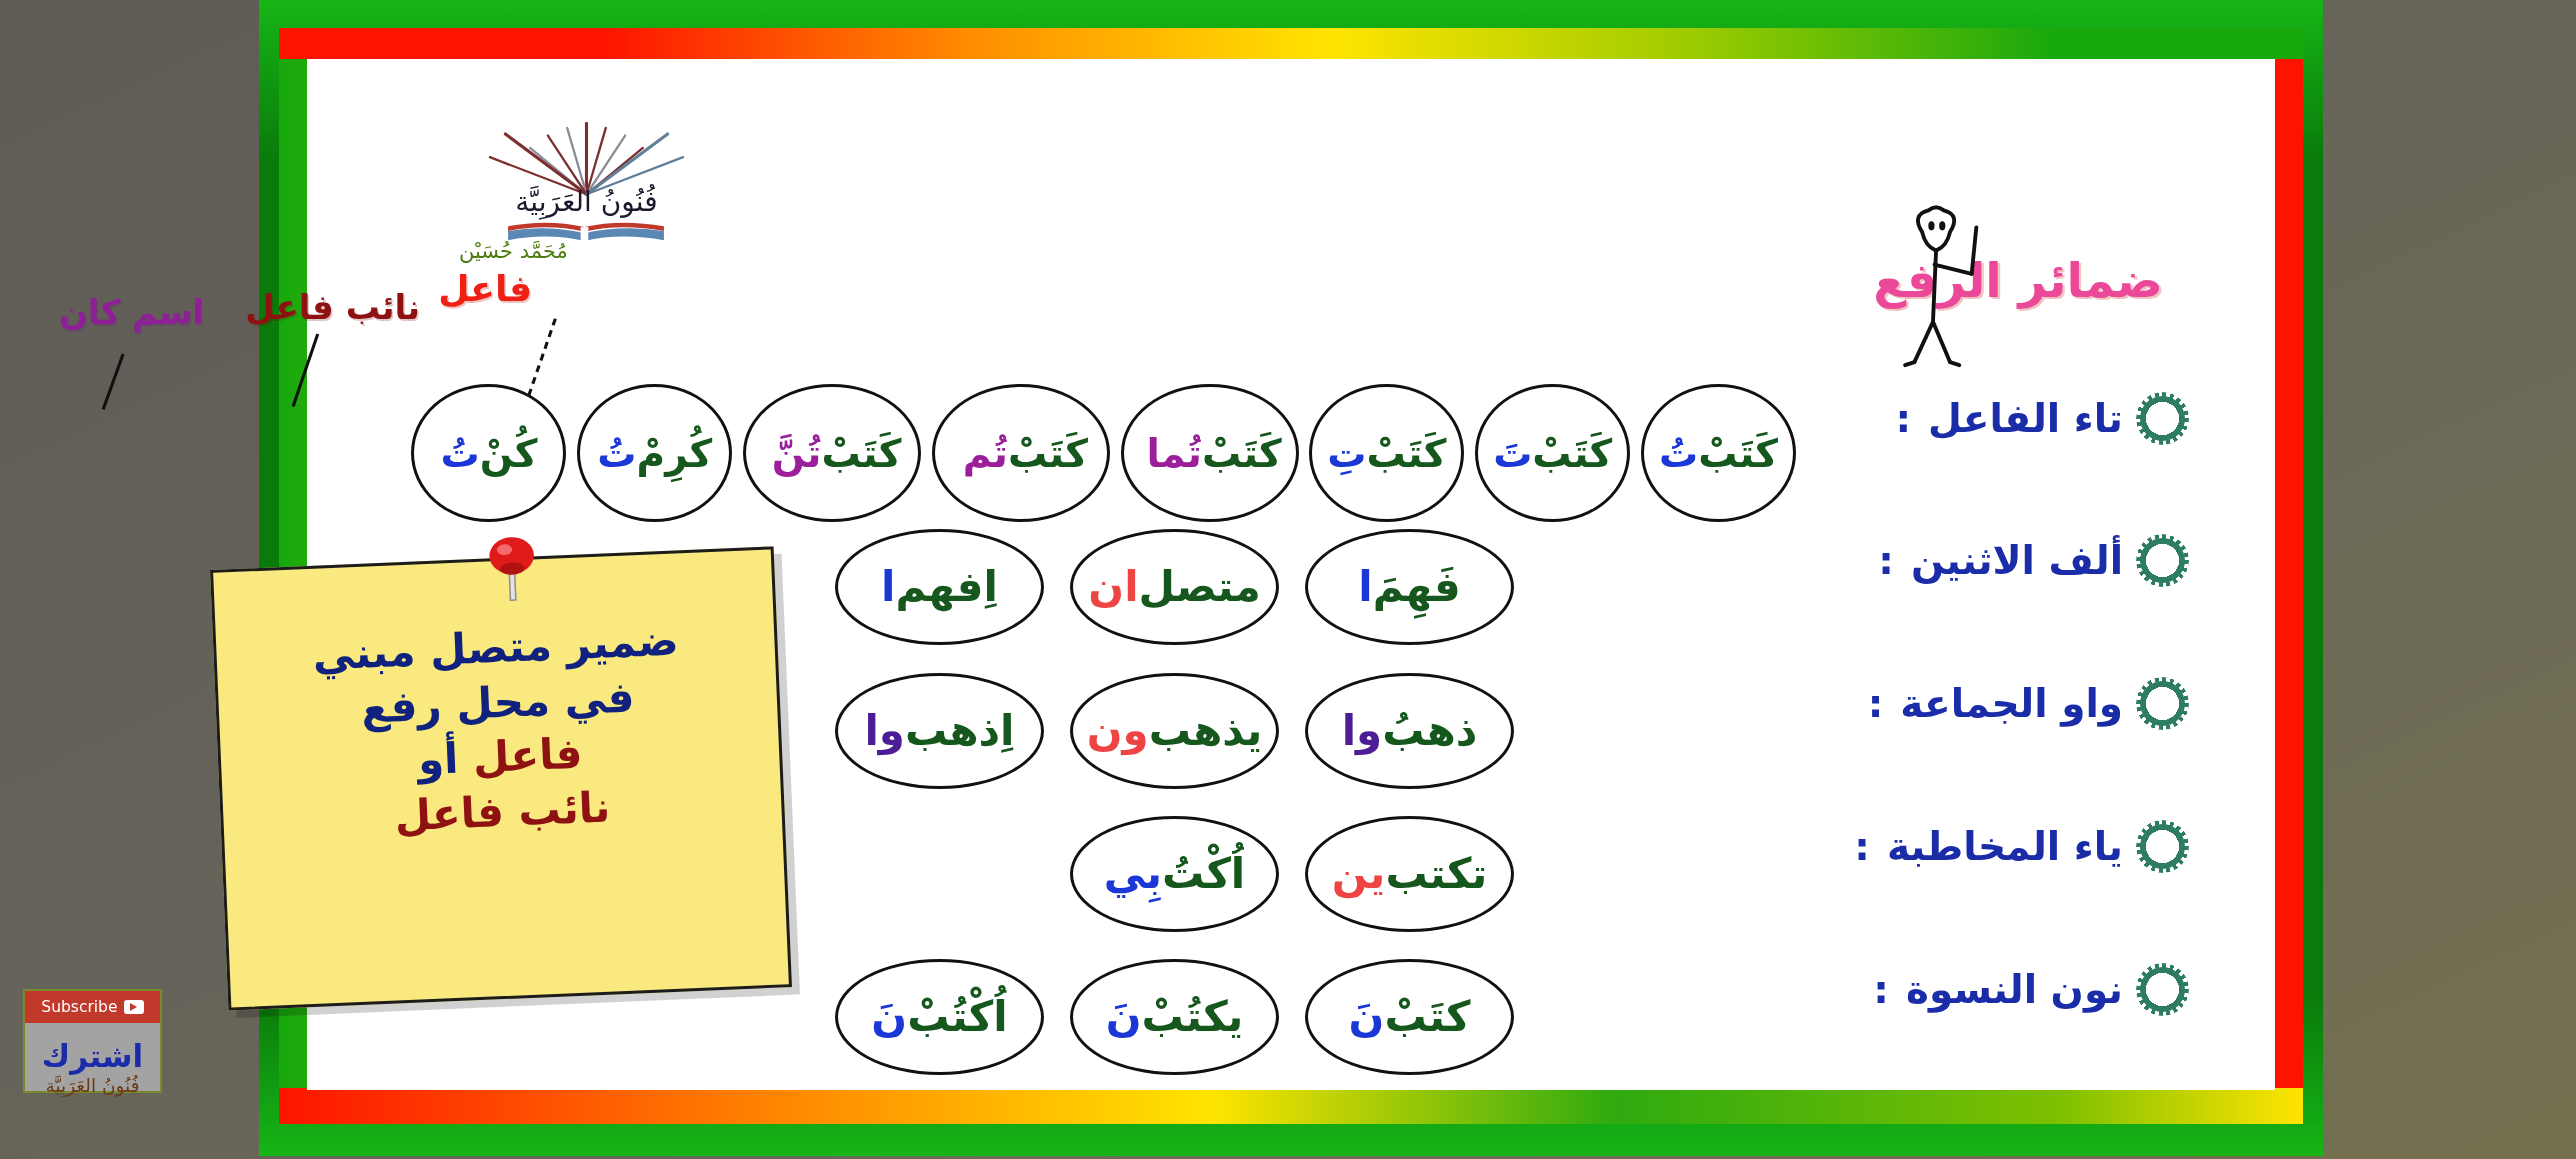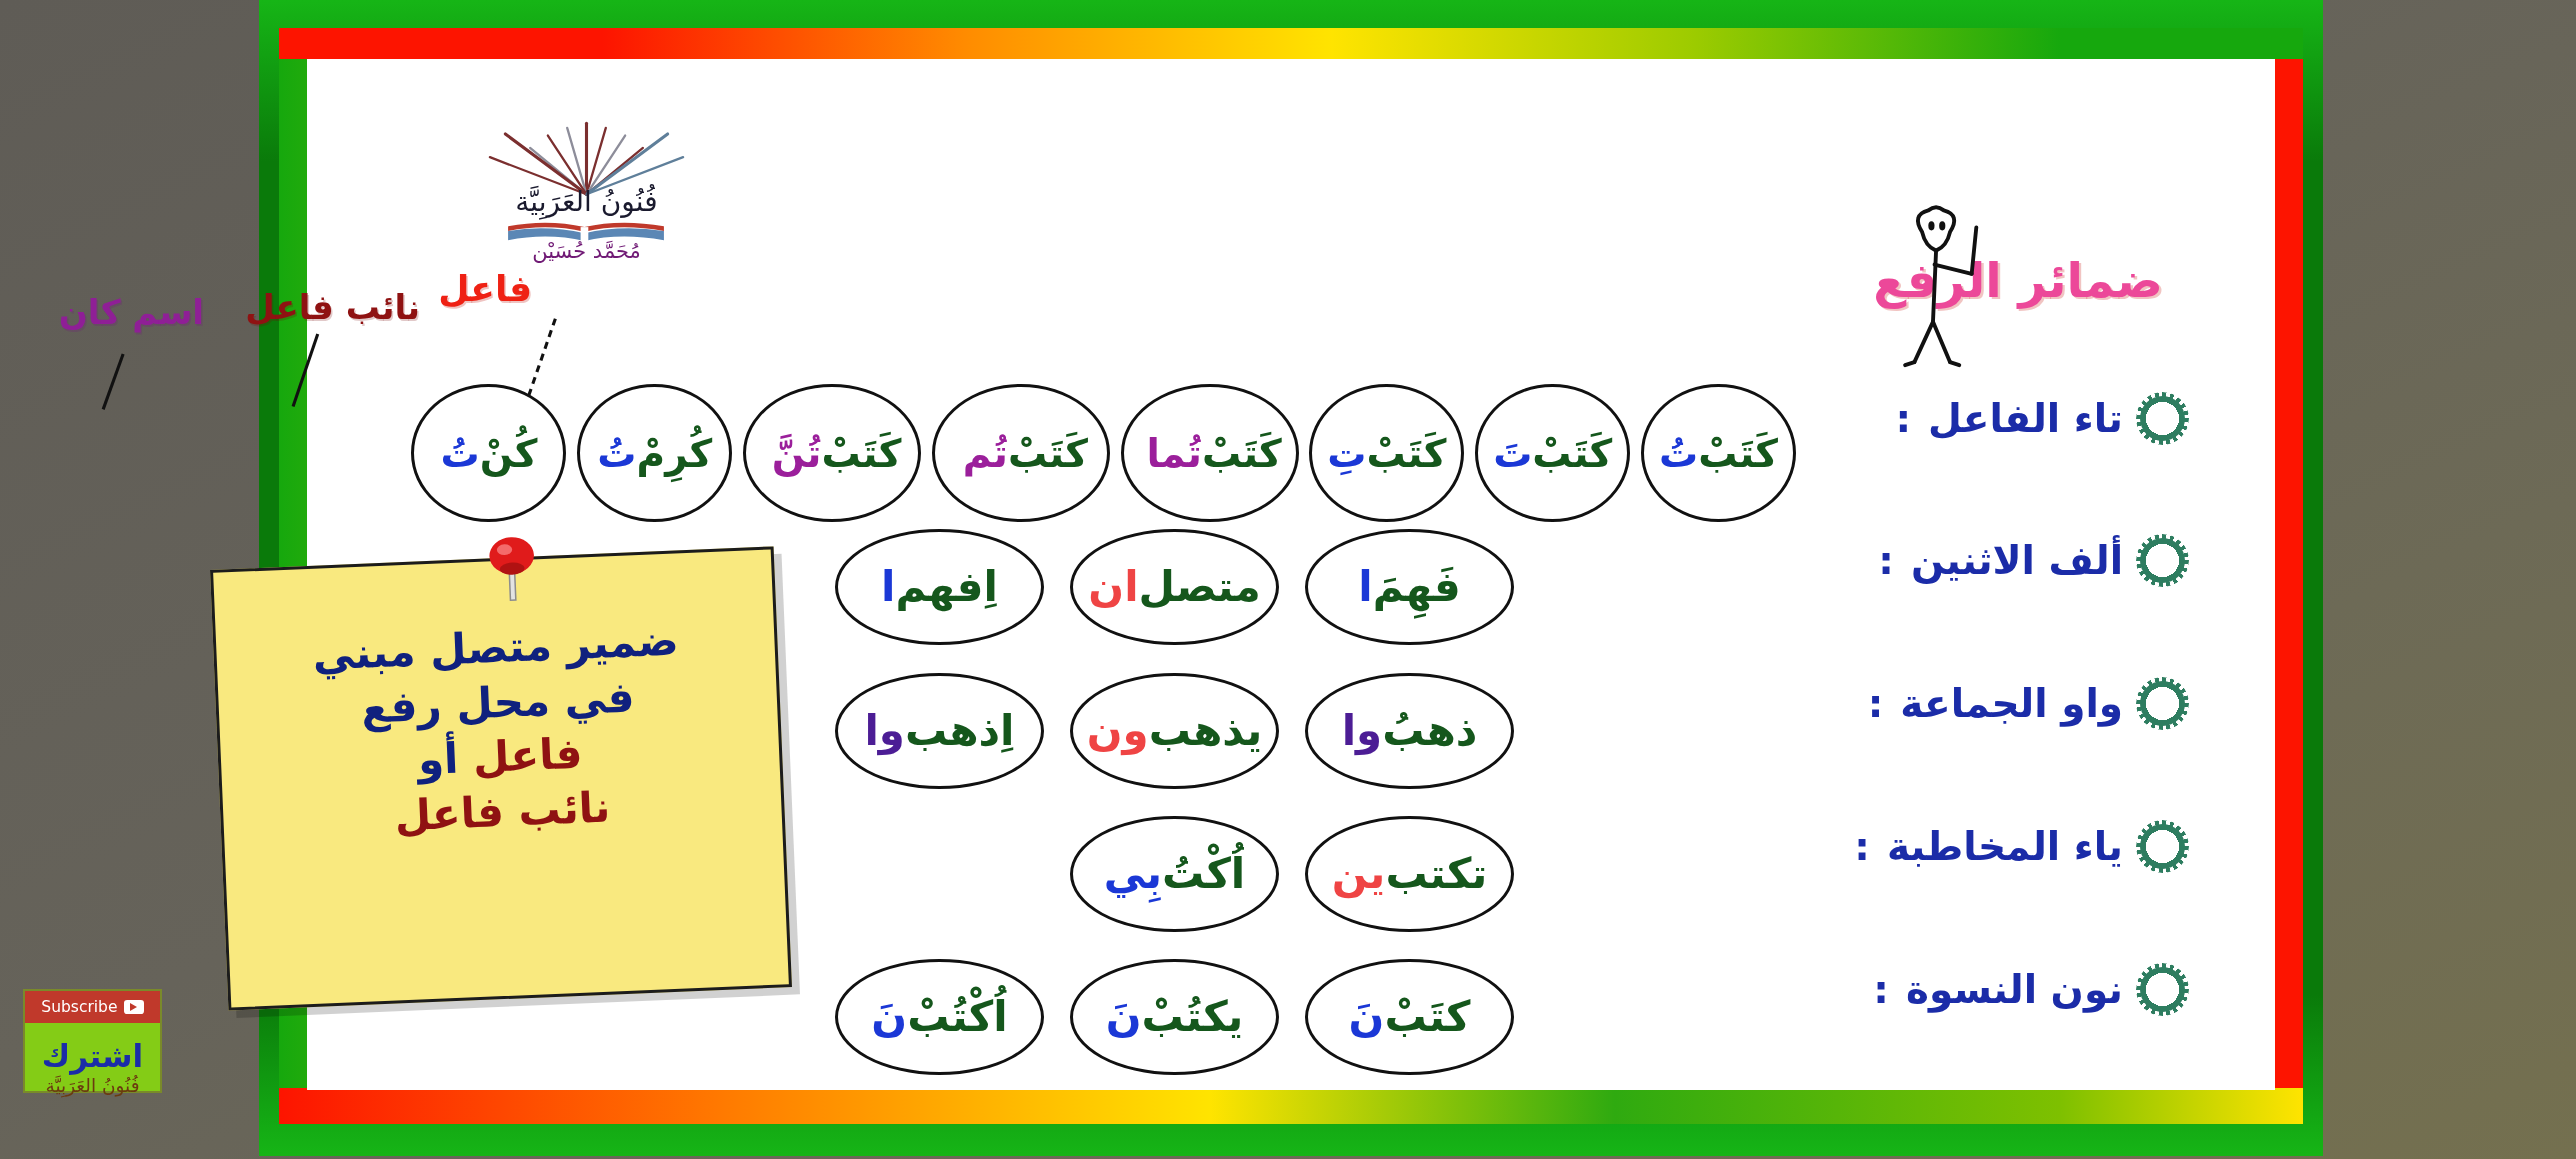--- a/index.html
+++ b/index.html
@@ -42,22 +42,22 @@
   
   #logo{position:absolute;right:1561px;top:58px;width:255px;height:155px;}
   #logo .rays{position:absolute;left:0;top:0;width:255px;height:85px;}
   #logo .logo-name{
     position:absolute;left:0;top:68px;width:255px;text-align:center;
     font-family:"DejaVu Sans","Liberation Sans",sans-serif;
     font-size:28px;color:#1a1a2e;letter-spacing:-0.8px;
   }
   #logo .book{position:absolute;left:46px;top:100px;width:162px;height:31px;}
   #logo .logo-author{
-    position:absolute;left:0;top:122px;width:255px;text-align:center;
-    font-size:21px;color:#701a75;
+    position:absolute;left:0;top:122px;width:255px;text-align:left;
+    font-size:21px;color:#4d7c0f;
   }
 
   
   #page-title{
     position:absolute;right:958px;top:73px;
     font-size:80px;font-weight:bold;color:#8f1f96;
     text-shadow:2.3px 2.3px 0 rgba(120,20,130,.28);
     white-space:nowrap;letter-spacing:-1.5px;
   }
 
@@ -135,21 +135,21 @@
   }
   #sticky .line{font-size:42px;font-weight:bold;line-height:1.3;white-space:nowrap;}
   #sticky .l1,#sticky .l2{color:#10217e;}
   #sticky .l3,#sticky .l4{color:#8f1212;}
   #sticky .l3 .orword{color:#10217e;}
   #pin{position:absolute;right:226px;top:-28px;width:66px;height:71px;}
 
   
   #subscribe{
     position:absolute;left:23px;top:989px;width:139px;height:104px;
-    border:2.3px solid #7a8a2a;box-sizing:border-box;background:#84cc16;
+    border:2.3px solid #7a8a2a;box-sizing:border-box;background:#a3a3a3;
   }
   #subscribe .sub-top{
     height:32px;background:#c0392b;display:flex;align-items:center;
     justify-content:center;gap:6.2px;
   }
   #subscribe .play{
     width:20px;height:14.7px;background:#fff;border-radius:3.1px;
     display:flex;align-items:center;justify-content:center;
   }
   #subscribe .play i{

